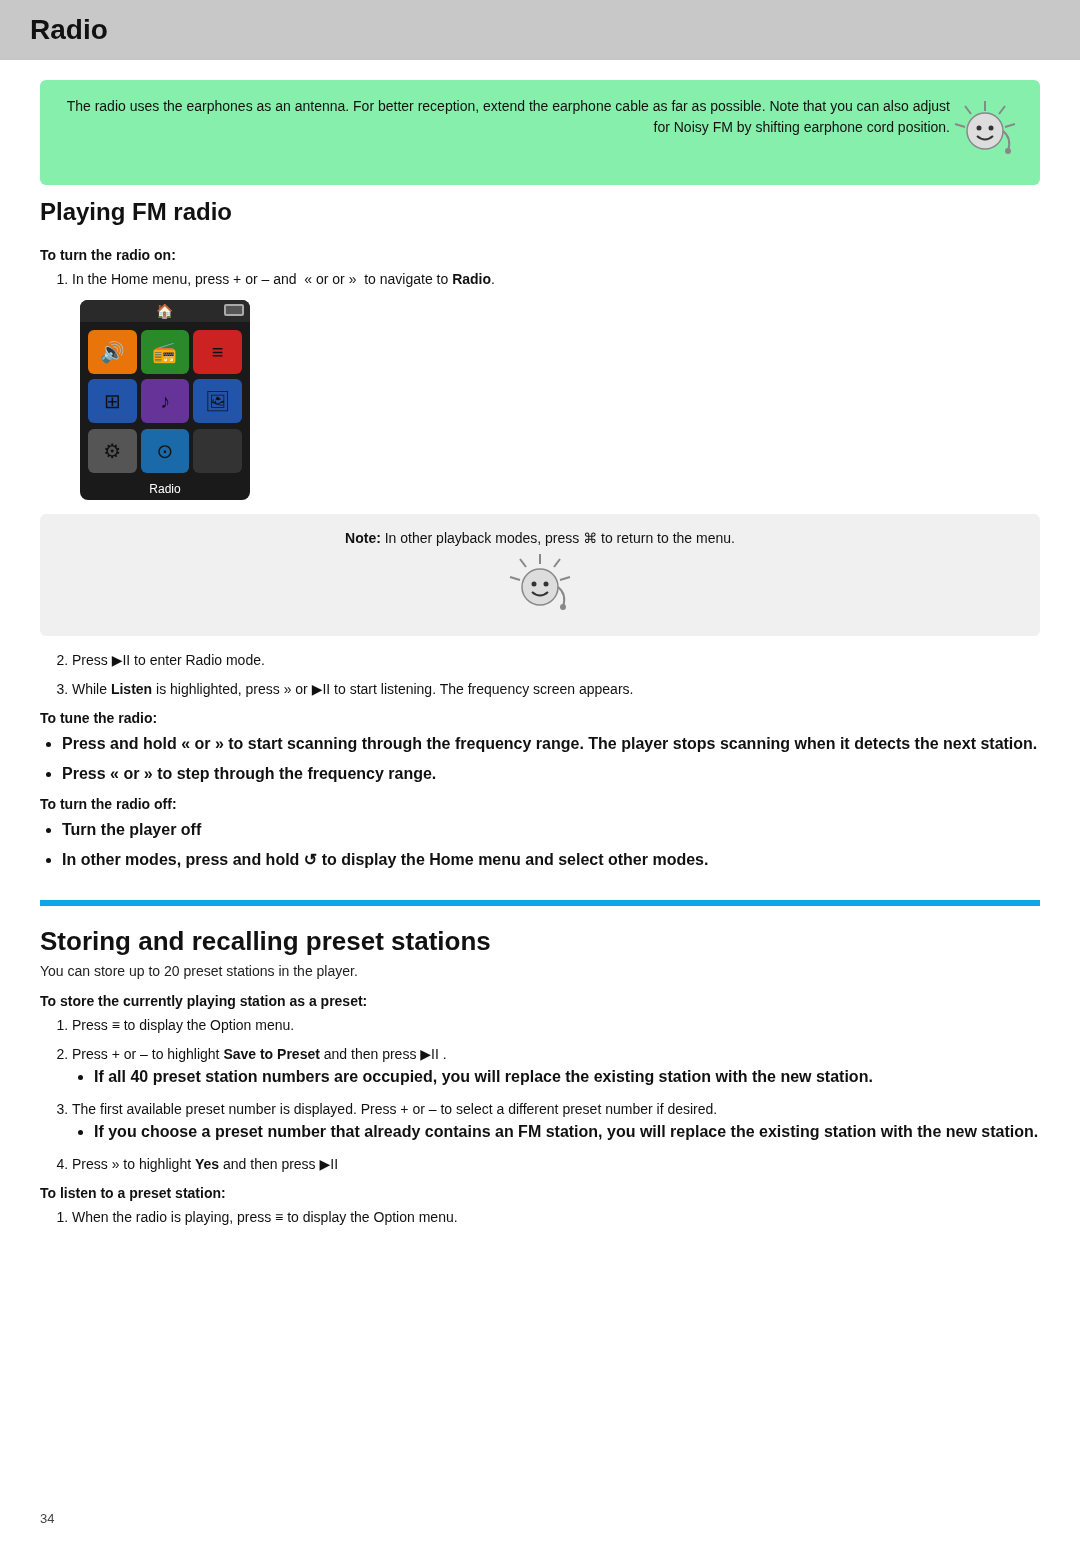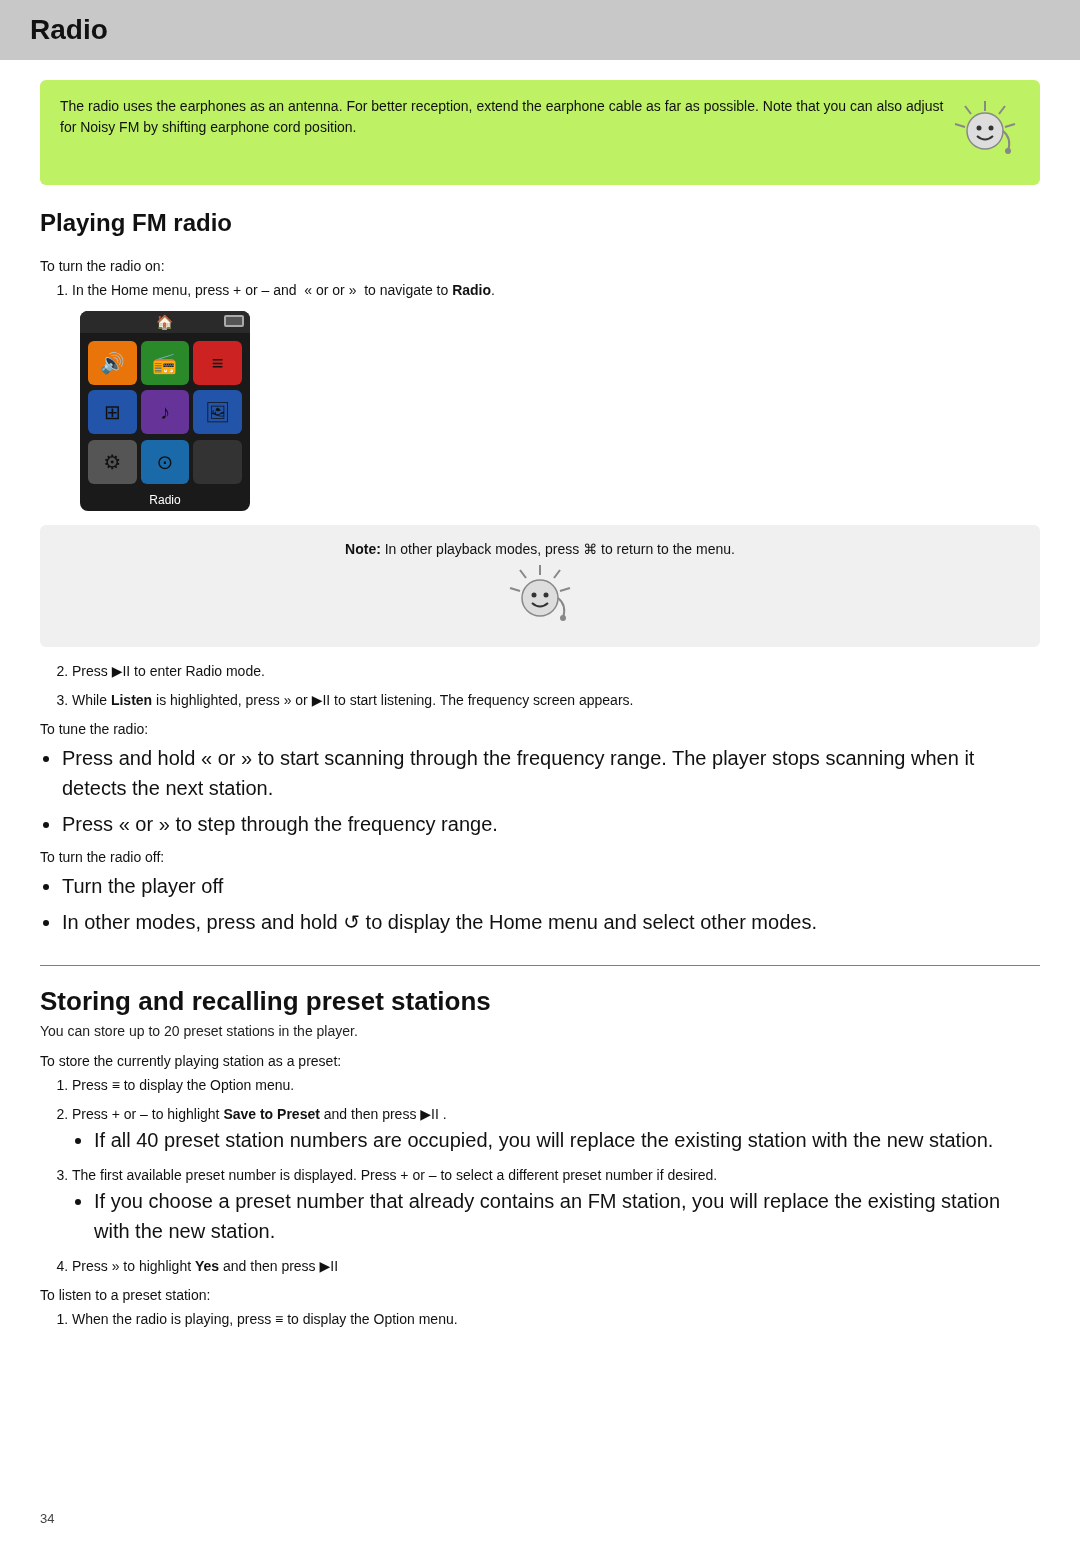--- a/index.html
+++ b/index.html
@@ -23,66 +23,68 @@
       font-weight: bold;
       color: #111;
     }
 
     .content {
       padding: 0 40px;
     }
 
     
     .note-box {
-      background: #bef264;
+      background: #86efac;
       border-radius: 6px;
       padding: 16px 20px;
-      margin-bottom: 24px;
+      margin-bottom: 13px;
       display: flex;
       align-items: flex-start;
       justify-content: space-between;
+      text-align: right;
     }
     .note-box-text {
       flex: 1;
       font-size: 14px;
       line-height: 1.5;
     }
 
     
     .section-title {
       font-size: 24px;
       font-weight: bold;
       margin-bottom: 21px;
       color: #111;
     }
     .subsection-title {
       font-size: 14px;
-      font-weight: normal;
+      font-weight: bold;
       margin-bottom: 6px;
       margin-top: 0;
     }
 
     ol {
       margin-left: 32px;
       margin-bottom: 10px;
     }
     ol li {
       margin-bottom: 8px;
       font-size: 14px;
       line-height: 1.5;
     }
     ul {
       margin-left: 22px;
       margin-bottom: 10px;
     }
     ul li {
       margin-bottom: 6px;
-      font-size: 20px;
+      font-size: 16px;
       line-height: 1.5;
       list-style-type: disc;
+      font-weight: bold;
     }
 
     
     .device-screenshot {
       width: 170px;
       height: 200px;
       margin: 10px 0 10px 40px;
       background: #1a1a1a;
       border-radius: 8px;
       overflow: hidden;
@@ -163,21 +165,21 @@
       font-size: 14px;
       line-height: 1.5;
       flex: 1;
     }
 
     .section-main-title {
       font-size: 26px;
       font-weight: bold;
       margin-top: 28px;
       margin-bottom: 6px;
-      border-top: 1px solid #0ea5e9;
+      border-top: 6px solid #0ea5e9;
       padding-top: 20px;
     }
 
     .section-subtitle {
       font-size: 14px;
       margin-bottom: 14px;
       color: #222;
     }
 
     .page-number {

